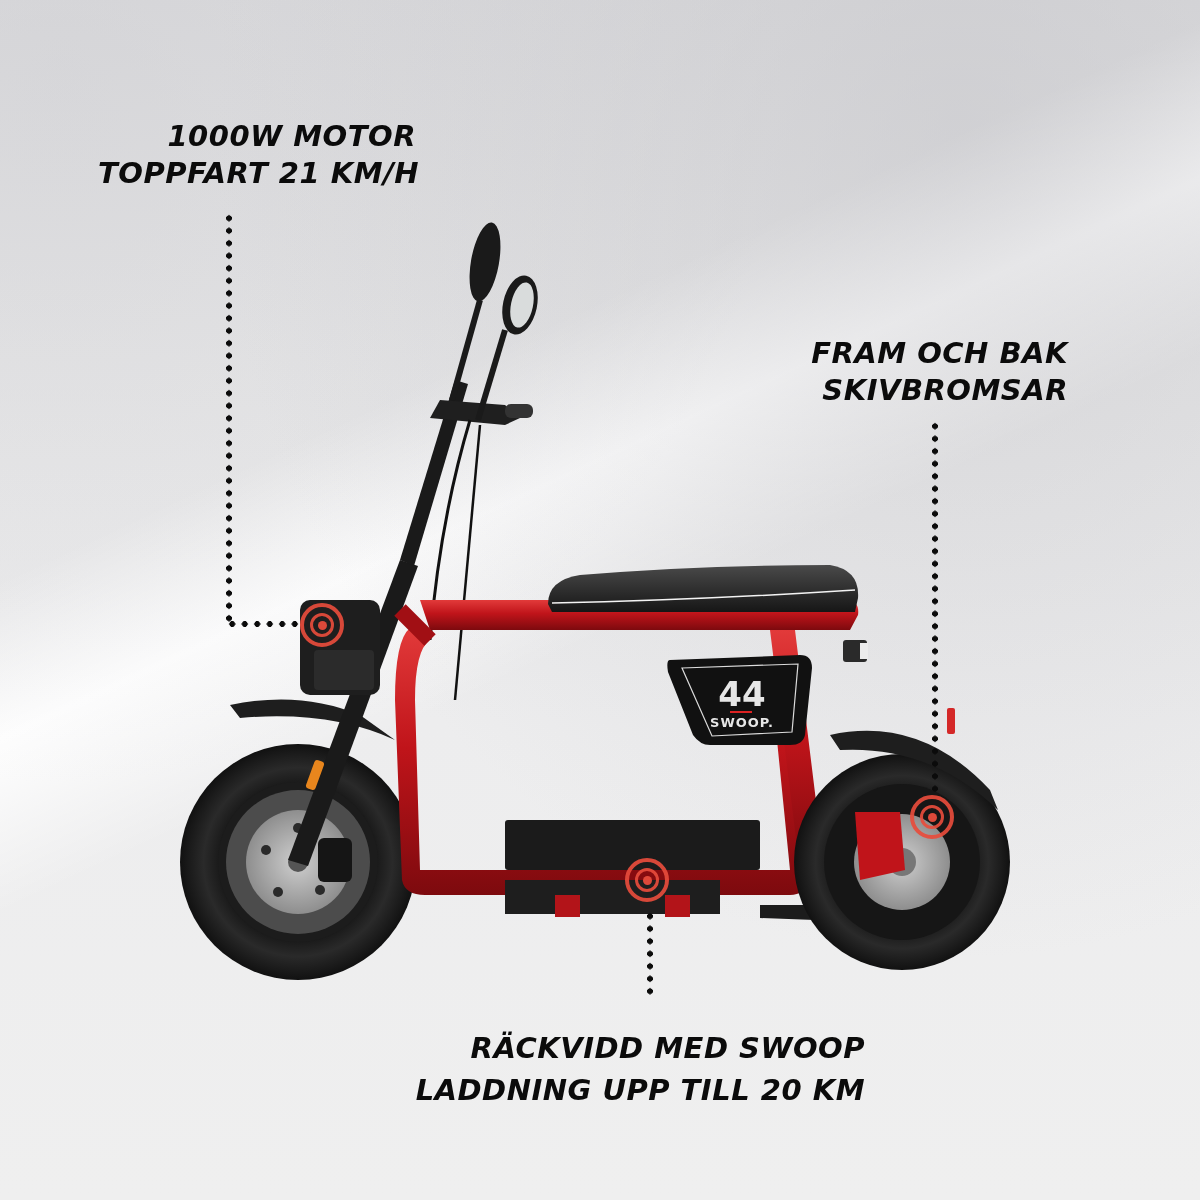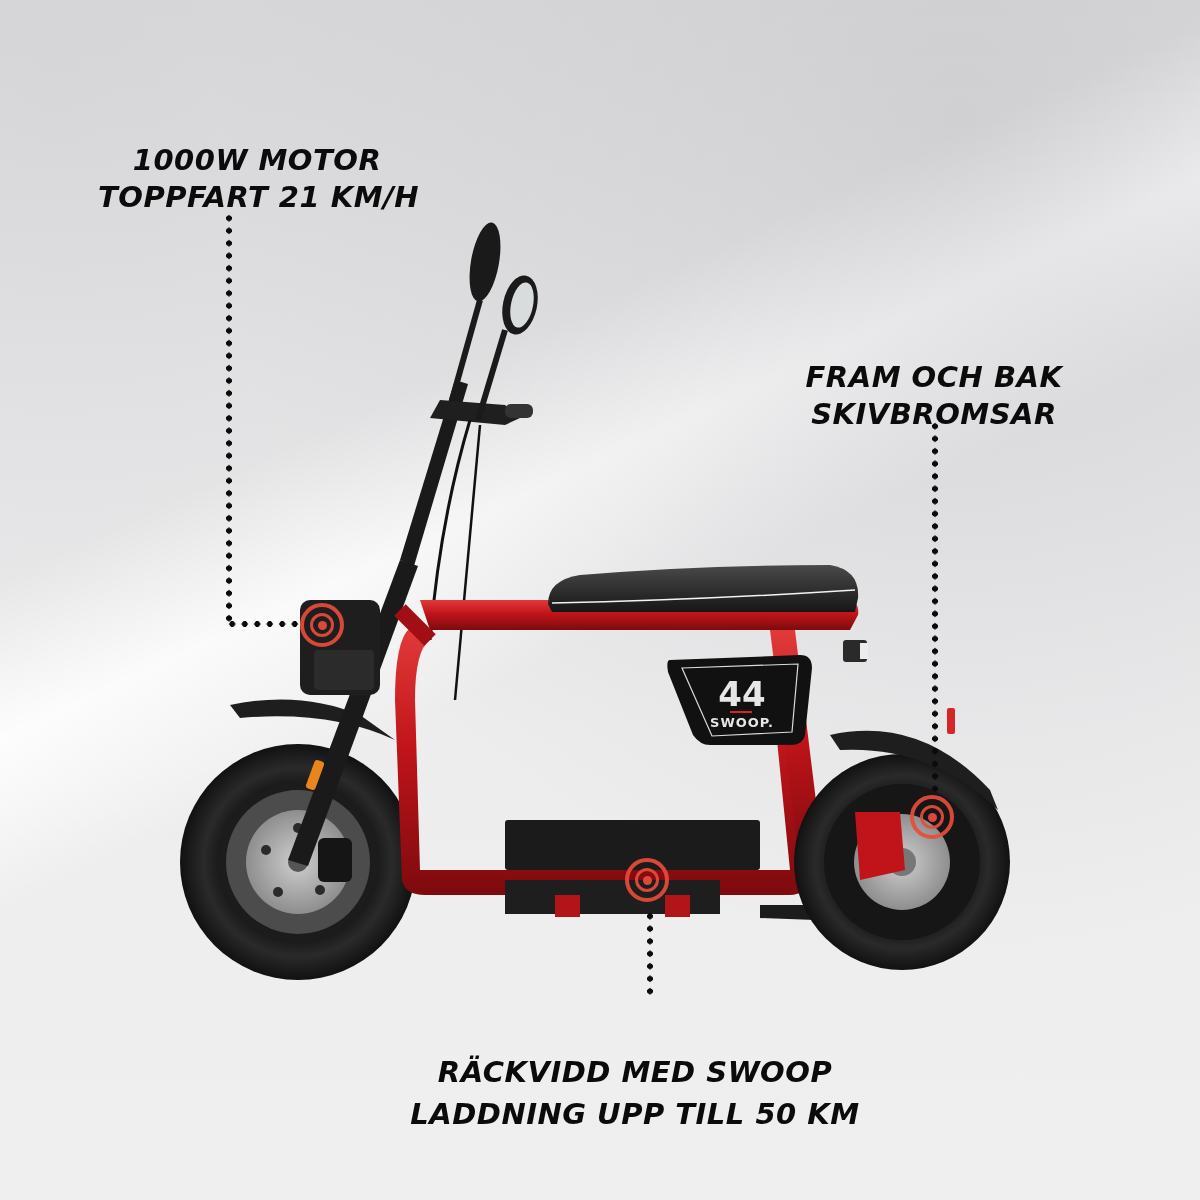--- a/index.html
+++ b/index.html
@@ -20,24 +20,23 @@
                   radial-gradient(ellipse at 5% 5%, rgba(200,200,205,0.35) 0%, rgba(200,200,205,0) 45%);
     }
     .label {
       position: absolute;
       color: #0b0b0b;
       font-weight: 900;
       font-style: italic;
       font-size: 29px;
       line-height: 37px;
       letter-spacing: 0.5px;
-      text-align: center;
+      text-align: right;
       white-space: nowrap;
       font-family: "DejaVu Sans", sans-serif;
-      margin-top: 24px;
     }
     .label span { display: block; }
     #label-motor { left: 98px; top: 118px; width: 318px; }
     #label-brakes { left: 800px; top: 335px; width: 268px; }
     #label-battery { left: 405px; top: 1027px; width: 460px; line-height: 42px; }
 
     .dots { position: absolute; }
     .dots.v { width: 6px; background-image: radial-gradient(circle, #0b0b0b 2.8px, transparent 3.2px); background-size: 6px 12.5px; background-repeat: repeat-y; }
     .dots.h { height: 6px; background-image: radial-gradient(circle, #0b0b0b 2.8px, transparent 3.2px); background-size: 12.5px 6px; background-repeat: repeat-x; }
 
@@ -180,14 +179,14 @@
 <div class="label" id="label-motor">
   <span>1000W MOTOR</span>
   <span>TOPPFART 21 KM/H</span>
 </div>
 <div class="label" id="label-brakes">
   <span>FRAM OCH BAK</span>
   <span>SKIVBROMSAR</span>
 </div>
 <div class="label" id="label-battery">
   <span>RÄCKVIDD MED SWOOP</span>
-  <span>LADDNING UPP TILL 50 KM</span>
+  <span>LADDNING UPP TILL 20 KM</span>
 </div>
 
 </body></html>

